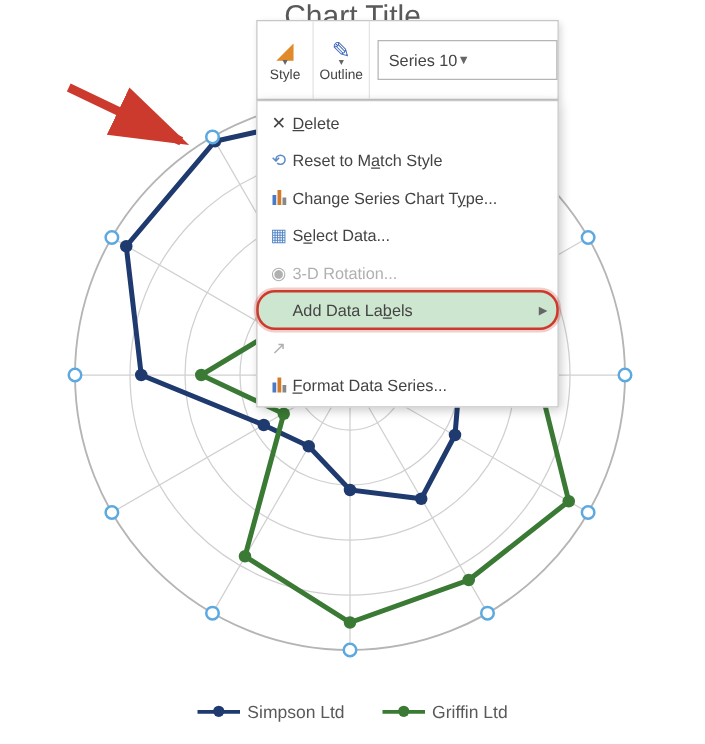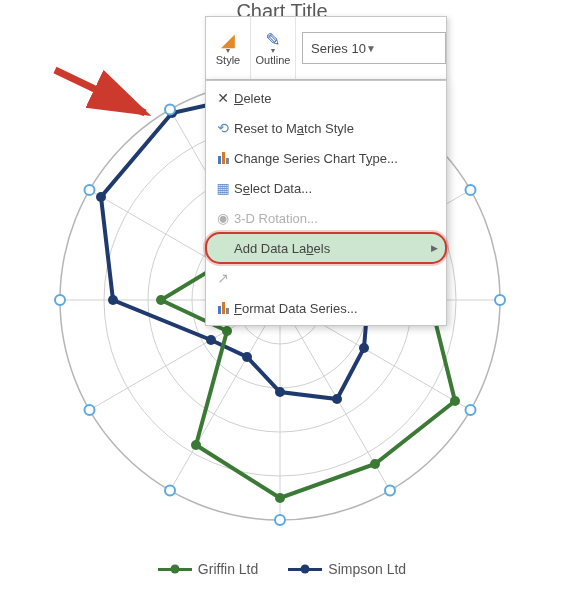--- a/index.html
+++ b/index.html
@@ -13,21 +13,21 @@
     background: #fff;
     position: relative;
     overflow: hidden;
   }
   .chart-title {
     position: absolute;
     top: 0;
     left: 0;
     right: 0;
     text-align: center;
-    font-size: 20px;
+    font-size: 24px;
     color: #595959;
   }
   .radar-svg {
     position: absolute;
     top: 70px;
     left: 50px;
     width: 460px;
     height: 460px;
   }
   .legend {
@@ -291,20 +291,20 @@
           <span class="b2"></span>
           <span class="b3"></span>
         </span>
     </span>
     <span class="lbl"><span class="ul">F</span>ormat Data Series...</span>
   </div>
 </div>
 
 <div class="legend">
   <div class="legend-item">
+    <span class="legend-line l-simpson"></span>
+    <span>Simpson Ltd</span>
+  </div>
+  <div class="legend-item">
     <span class="legend-line l-griffin"></span>
     <span>Griffin Ltd</span>
   </div>
-  <div class="legend-item">
-    <span class="legend-line l-simpson"></span>
-    <span>Simpson Ltd</span>
-  </div>
 </div>
 
 </body></html>

